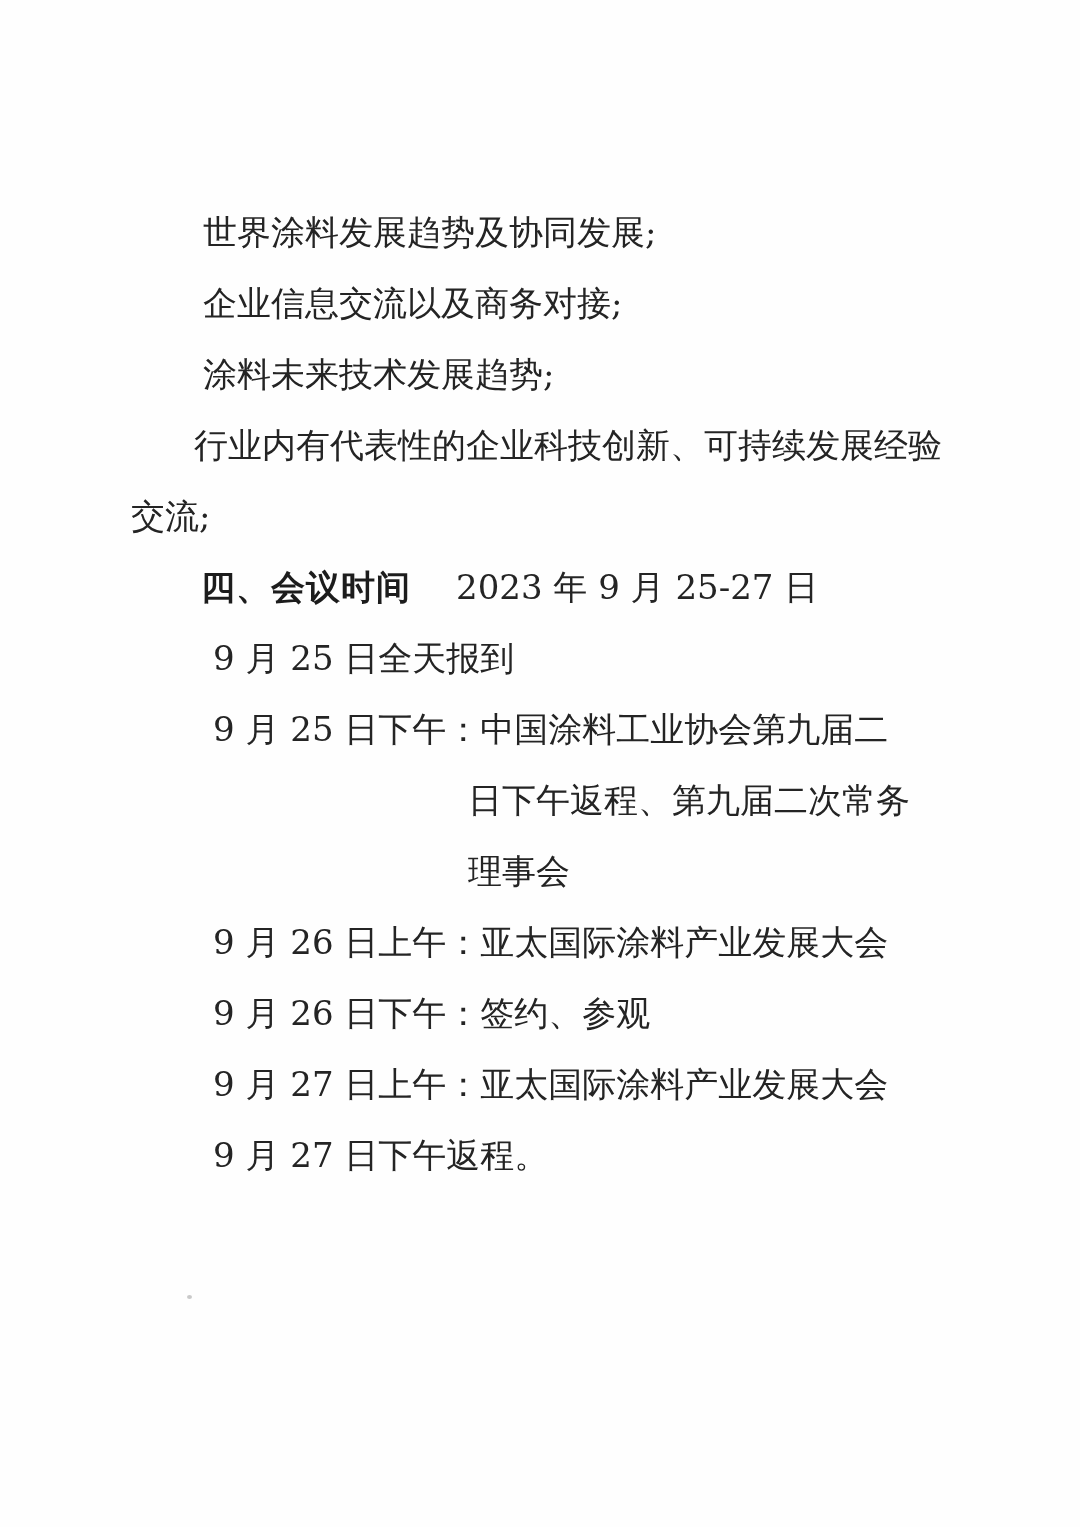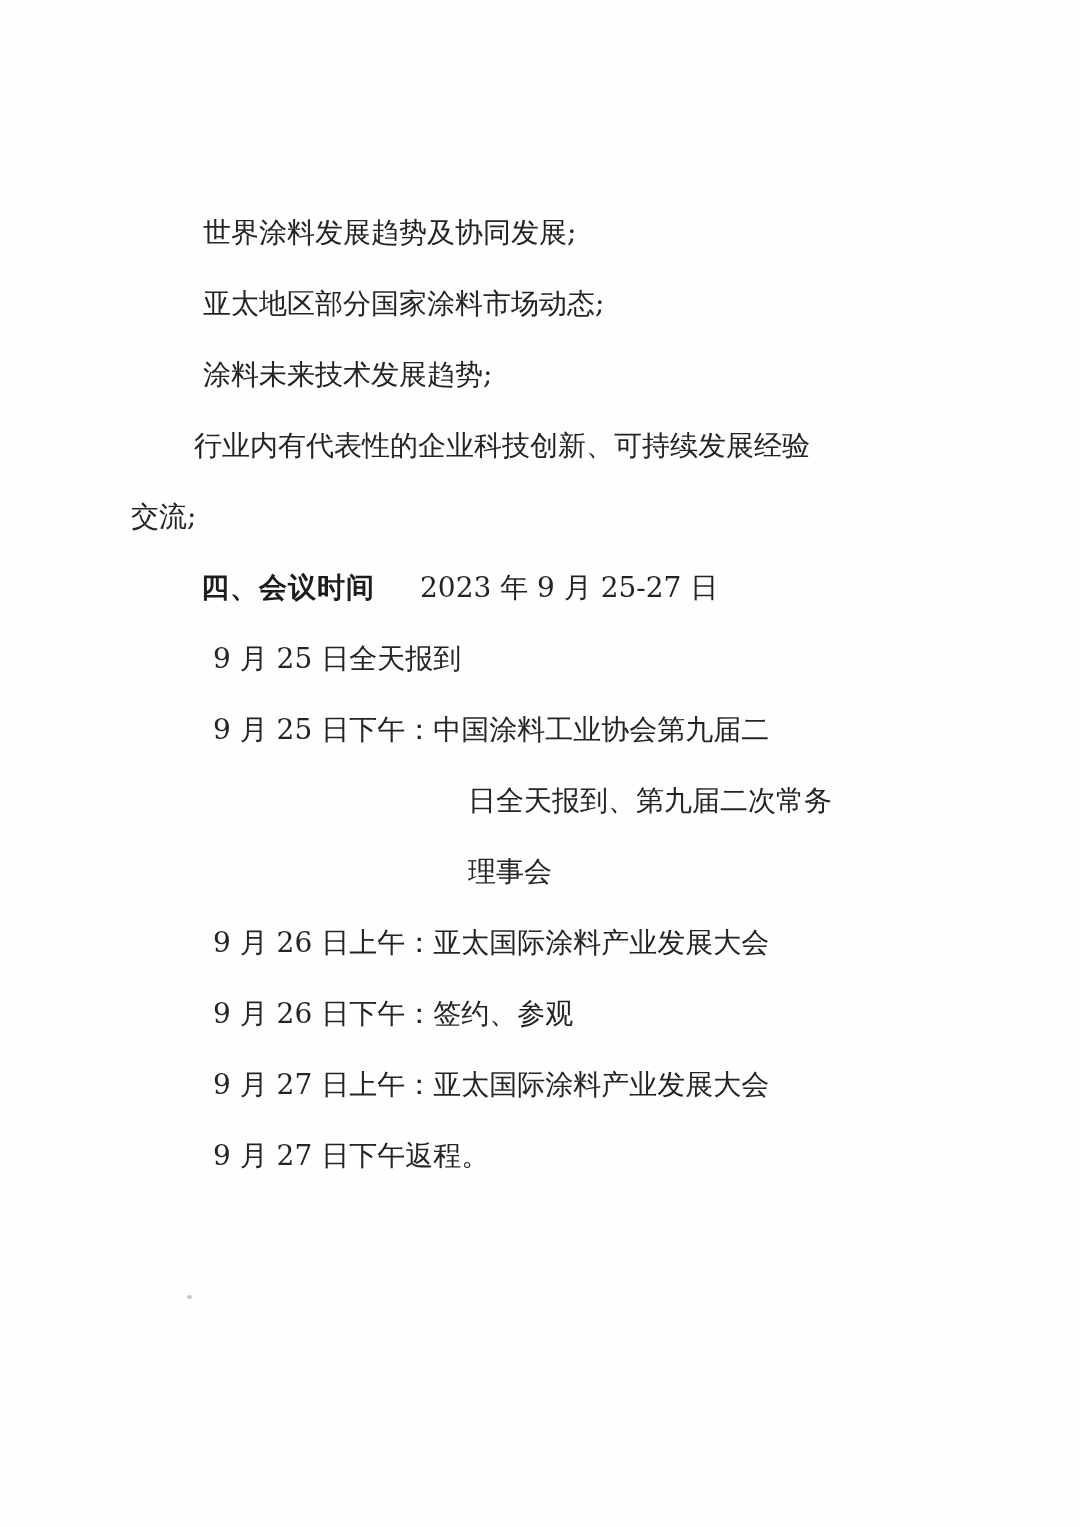--- a/index.html
+++ b/index.html
@@ -19,21 +19,21 @@
   .doc-body {
     position: absolute;
     top: 197px;
     left: 131px;
     width: 830px;
   }
   .ln {
     margin: 0;
     height: 71px;
     line-height: 71px;
-    font-size: 28px;
+    font-size: 34px;
     white-space: pre;
     letter-spacing: 0px;
     font-weight: 400;
   }
   
   .ind2  { padding-left: 72px; }
   
   .ind18 { padding-left: 63px; }
   
   .flush { padding-left: 0; }
@@ -63,30 +63,30 @@
     opacity: 0.8;
   }
 </style>
 </head>
 <body>
 
 <div class="page">
   <div class="doc-body">
 
     <p class="ln ind2">世界涂料发展趋势及协同发展;</p>
-    <p class="ln ind2">亚太地区部分国家涂料市场动态;</p>
+    <p class="ln ind2">企业信息交流以及商务对接;</p>
     <p class="ln ind2">涂料未来技术发展趋势;</p>
     <p class="ln ind18">行业内有代表性的企业科技创新、可持续发展经验</p>
     <p class="ln flush">交流;</p>
 
     <p class="ln headln"><span class="head-label">四、会议时间</span><span class="head-value">2023 年 9 月 25-27 日</span></p>
 
     <p class="ln date">9 月 25 日全天报到</p>
     <p class="ln date">9 月 25 日下午：中国涂料工业协会第九届二</p>
-    <p class="ln cont">日全天报到、第九届二次常务</p>
+    <p class="ln cont">日下午返程、第九届二次常务</p>
     <p class="ln cont">理事会</p>
     <p class="ln date">9 月 26 日上午：亚太国际涂料产业发展大会</p>
     <p class="ln date">9 月 26 日下午：签约、参观</p>
     <p class="ln date">9 月 27 日上午：亚太国际涂料产业发展大会</p>
     <p class="ln date">9 月 27 日下午返程。</p>
 
   </div>
 
   <div class="speck"></div>
 </div>

